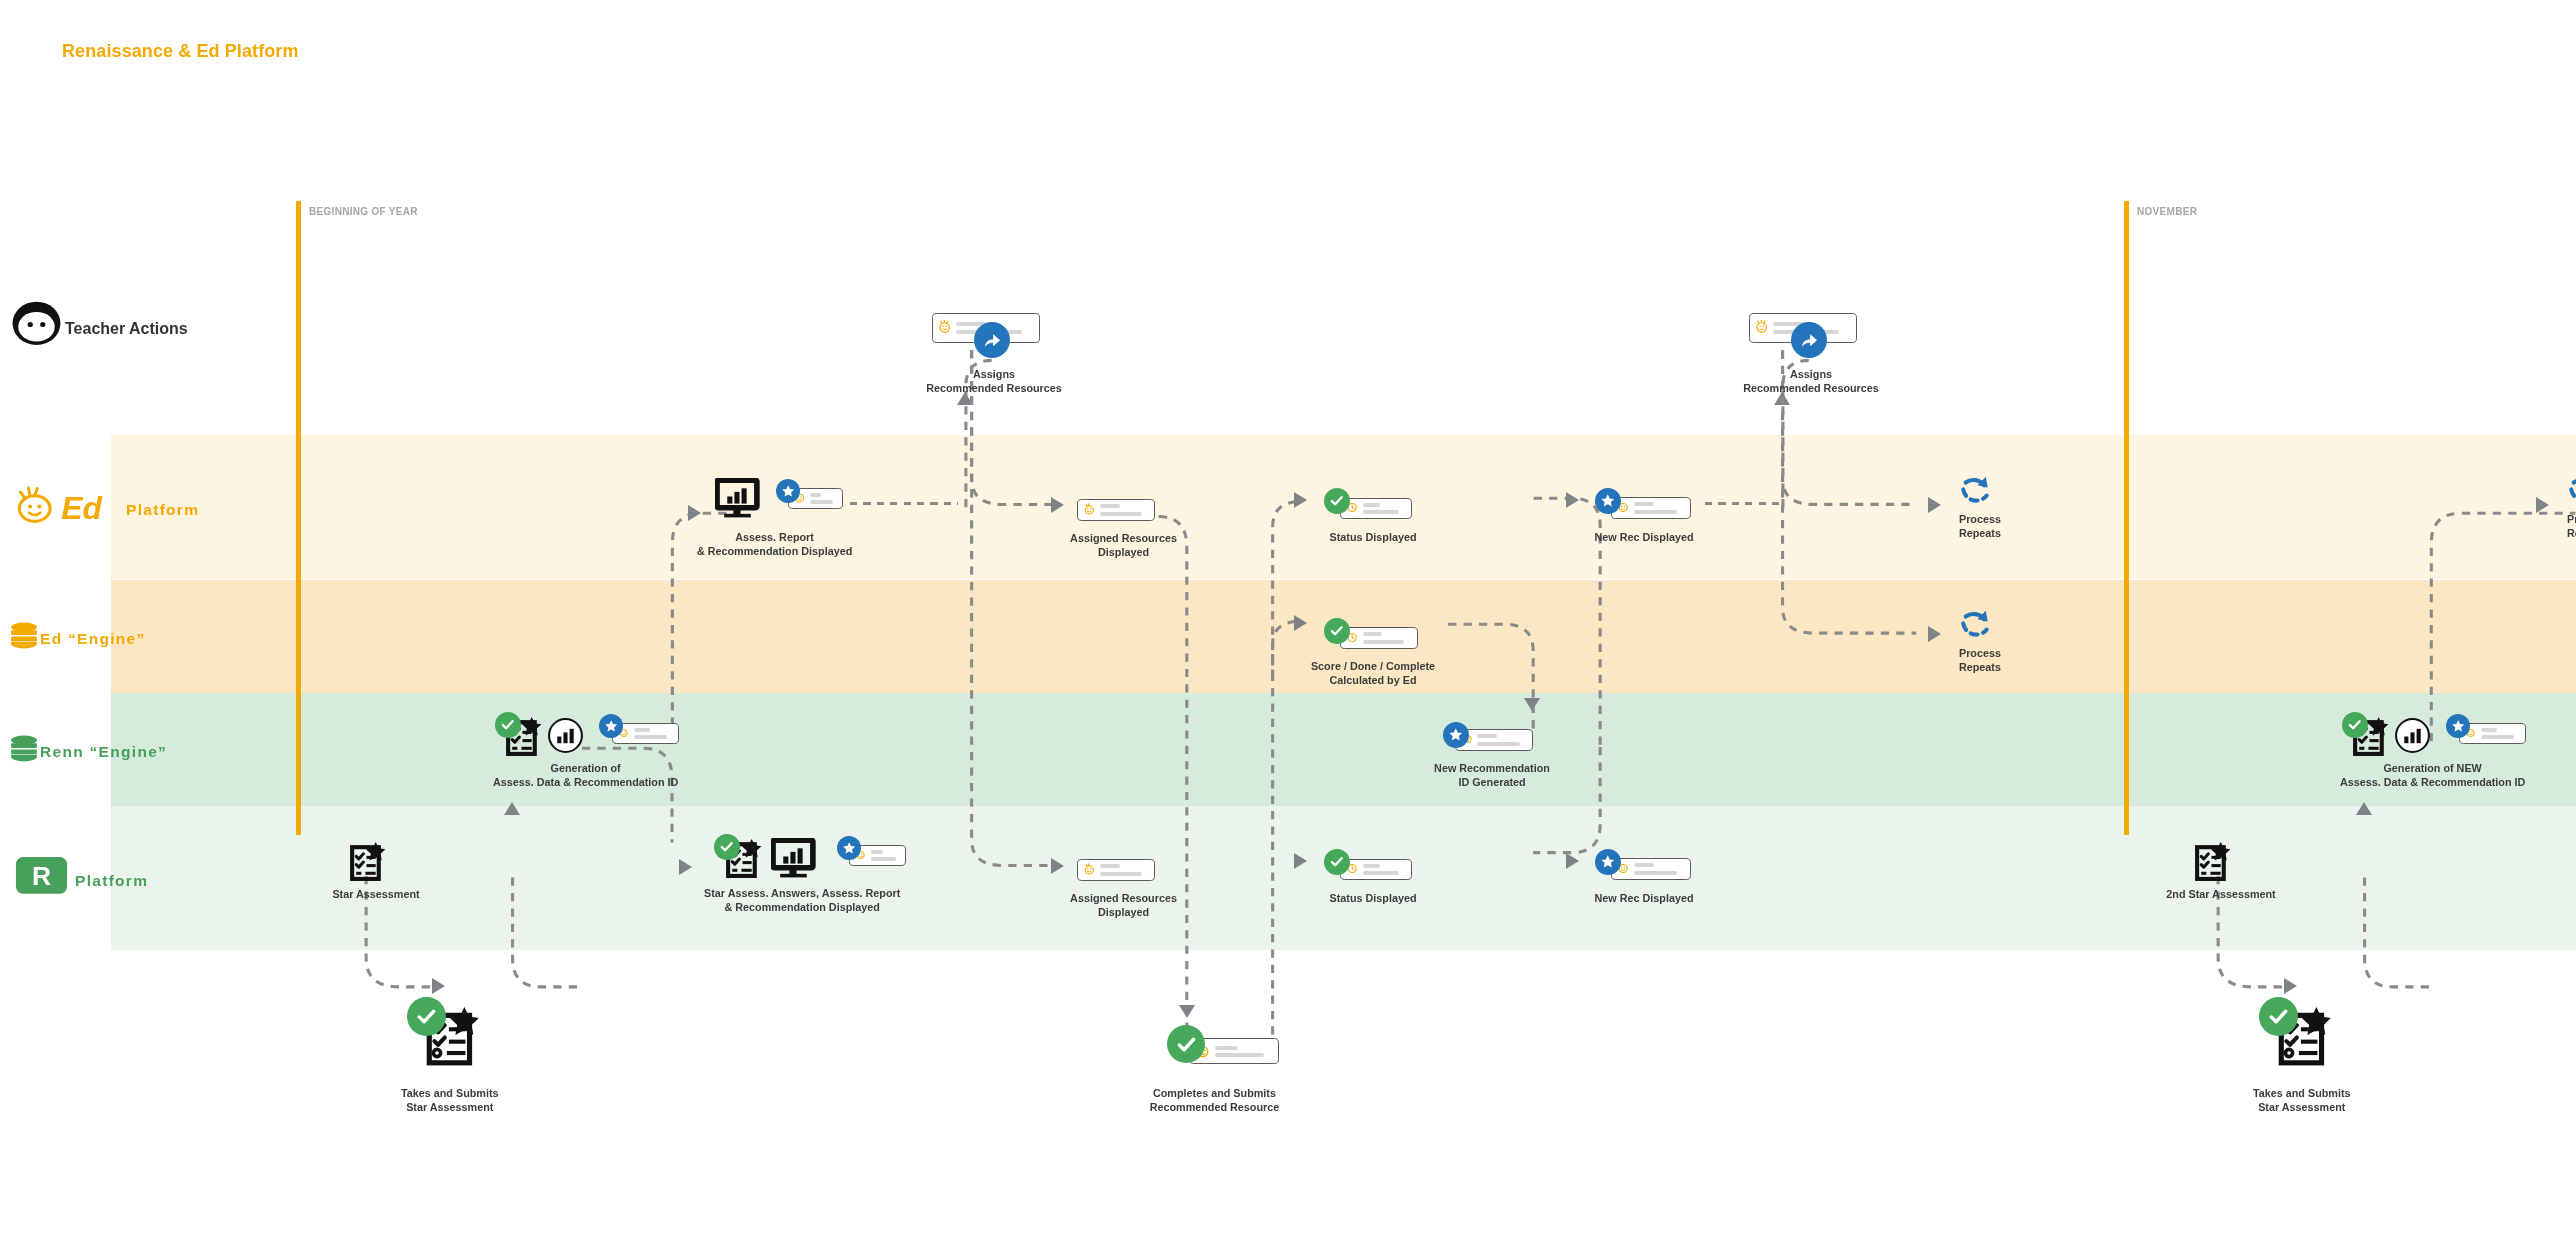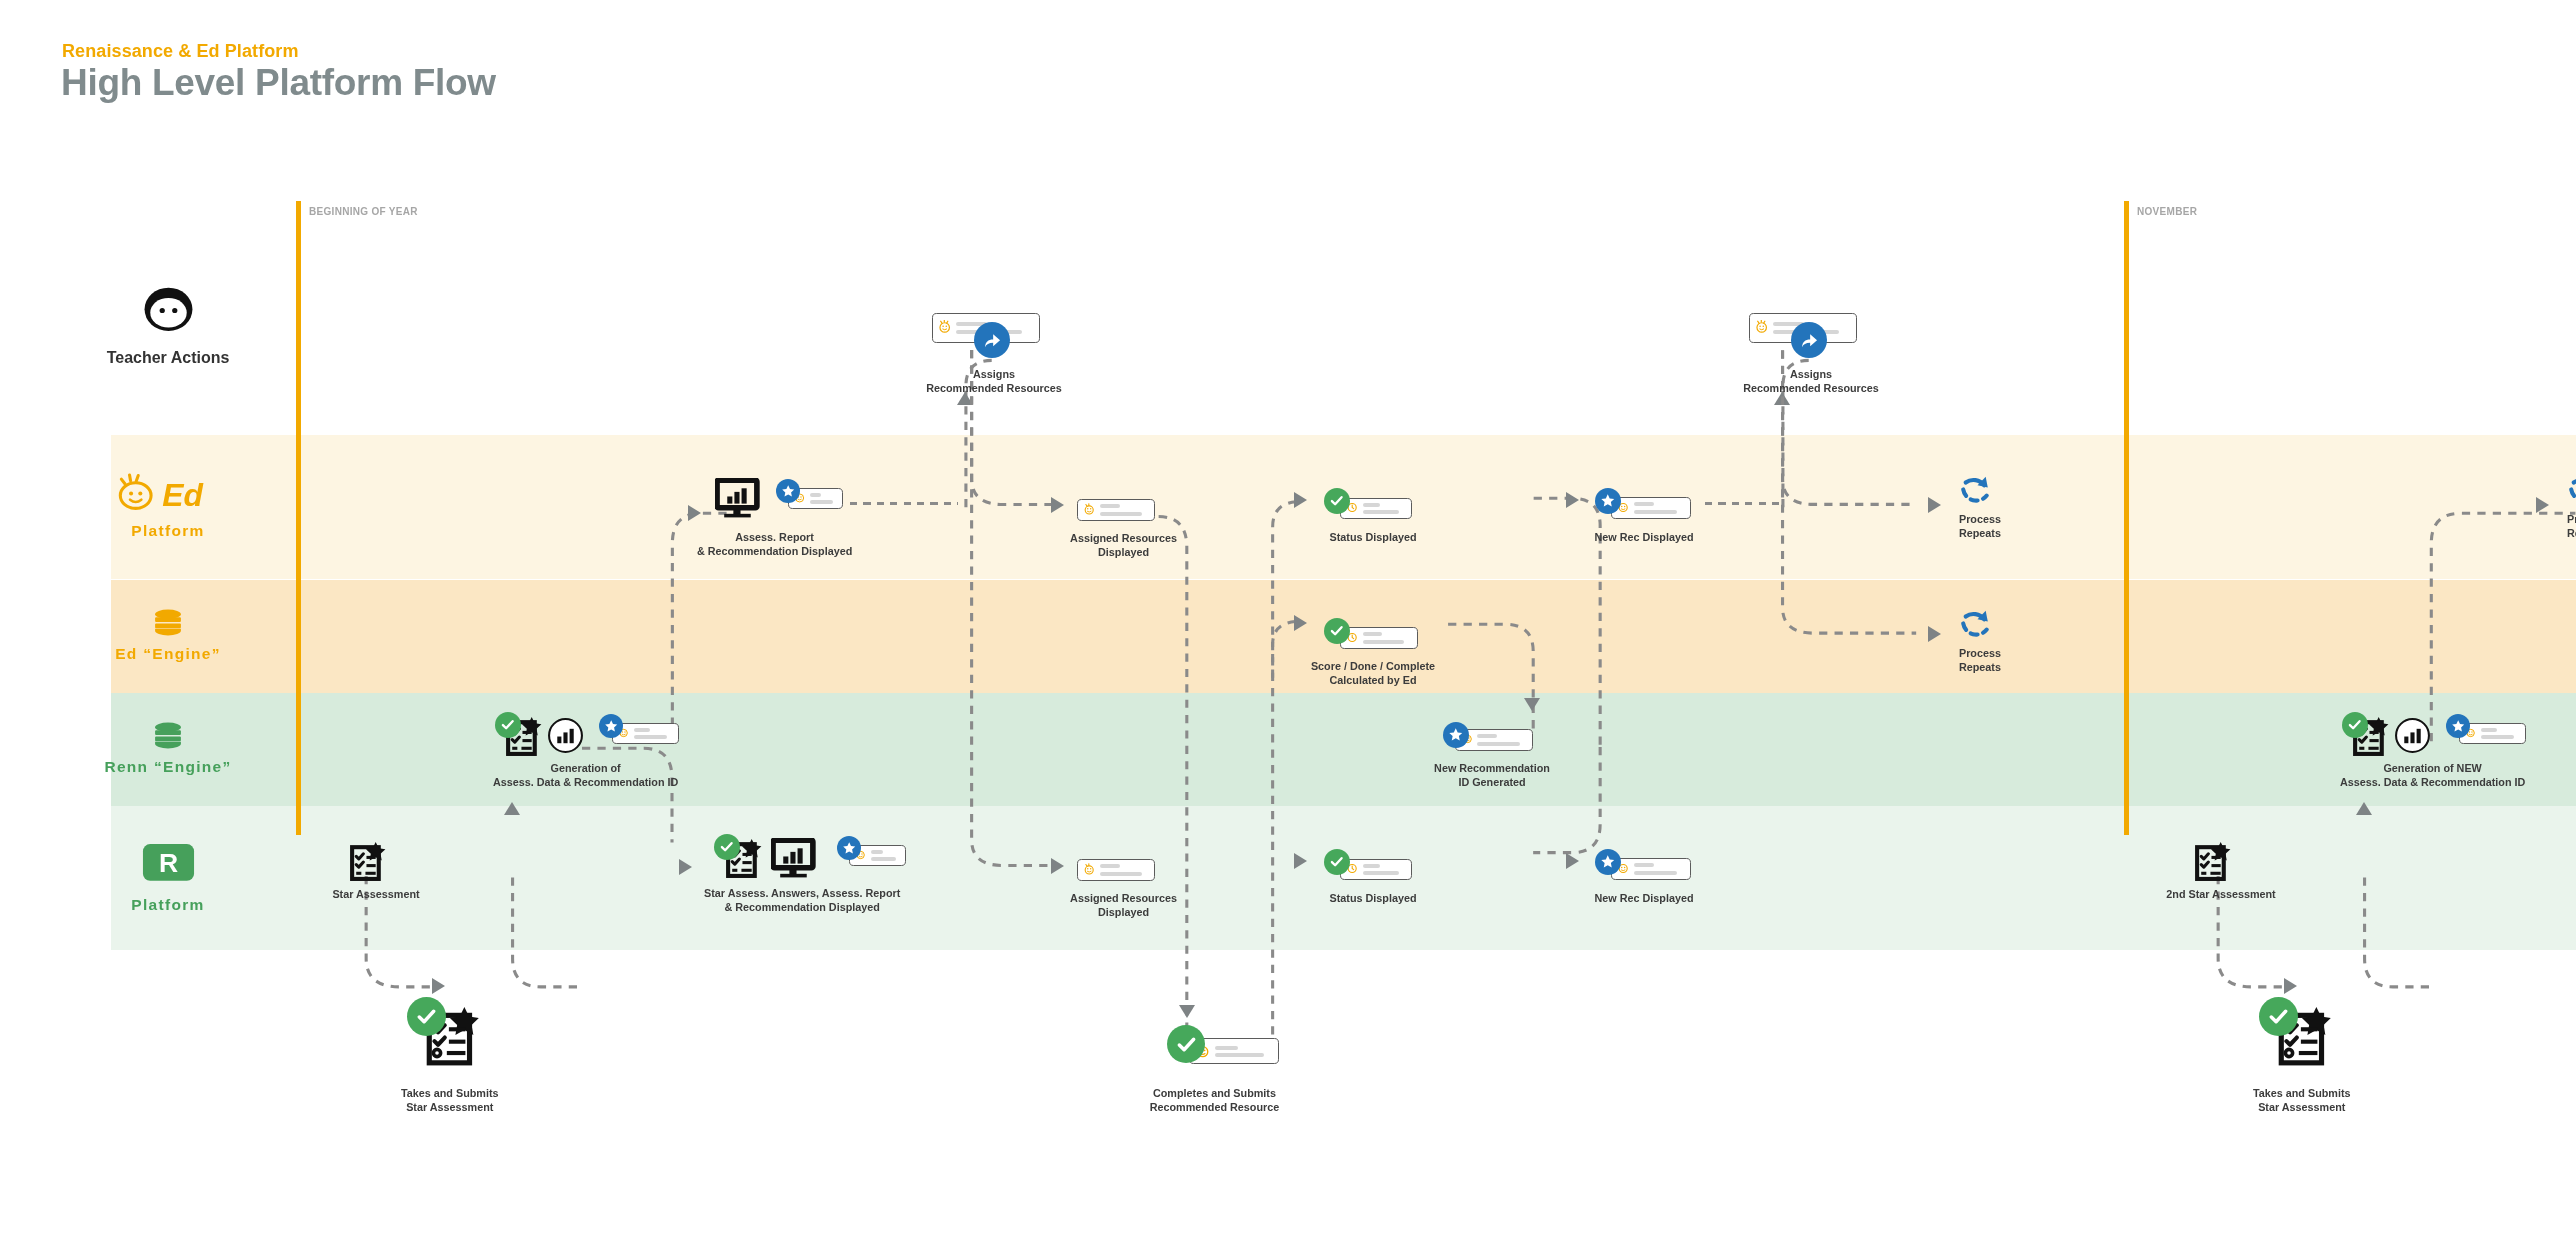--- a/index.html
+++ b/index.html
@@ -25,23 +25,23 @@
 
   
   .lane-band { position: absolute; left: 111px; width: 2792px; }
   .band-ed      { background: #FDF5E2; }
   .band-edeng   { background: #FBE7C4; }
   .band-renneng { background: #D7EBDC; }
   .band-rplat   { background: #EAF4EC; }
 
   
   .lane-label {
-    position: absolute; left: 16px; width: 304px;
-    display: flex; flex-direction: column;
-    align-items: center; justify-content: center;
+    position: absolute; left: 8px; width: 304px;
+    display: flex; flex-direction: row;
+    align-items: center; 
     text-align: center;
   }
   .lane-cap {
     font-size: 16px; font-weight: bold; color: #333;
     line-height: 1.22; margin-top: 6.7px;
   }
   .lane-cap.ed    { color: #F2A900; letter-spacing: 1.3px; font-size: 15.5px;}
   .lane-cap.edeng { color: #F2A900; letter-spacing: 1.3px; font-size: 15.5px;}
   .lane-cap.renn  { color: #46A05B; letter-spacing: 1.3px; font-size: 15.5px;}
   .lane-cap.rplat { color: #46A05B; letter-spacing: 1.3px; font-size: 15.5px;}
@@ -99,21 +99,20 @@
 
   .curve { position: absolute; }
   .curve svg { display:block; overflow: visible; }
 </style>
 </head>
 <body>
 
 <div id="root">
 
   <div class="hdr-sub">Renaissance &amp; Ed Platform</div>
-  <div class="hdr-title">High Level Platform Flow</div>
 
   <div class="lane-band band-ed" style="top:435px;height:144px;"></div>
   <div class="lane-band band-edeng" style="top:580px;height:113px;"></div>
   <div class="lane-band band-renneng" style="top:693px;height:113px;"></div>
   <div class="lane-band band-rplat" style="top:806px;height:144px;"></div>
 
   <div class="lane-label" style="top:222px;height:206px;">
     <span>
       <svg width="57" height="57" viewBox="0 0 100 100">
         <ellipse cx="50" cy="48" rx="42" ry="38" fill="#111"></ellipse>

